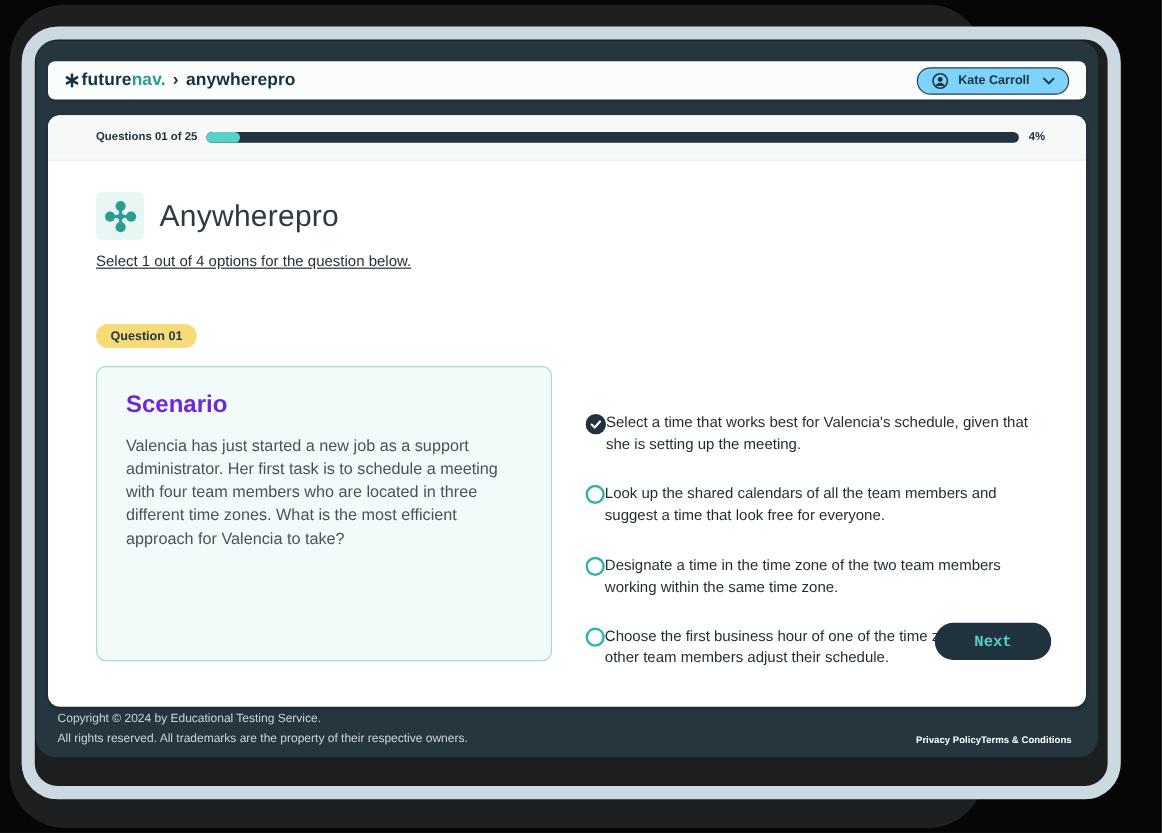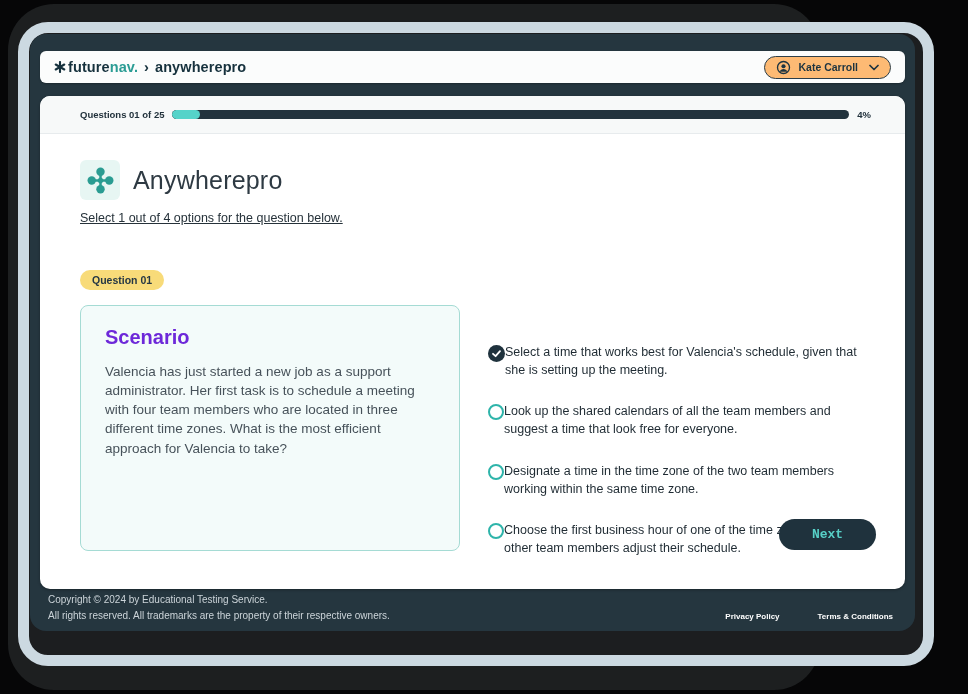--- a/index.html
+++ b/index.html
@@ -11,21 +11,21 @@
   .screen { position:absolute; left:1px; top:1px; width:885px; height:597px; background:#25363f; border-radius:16px; }
 
   
   .topbar { margin:17px 10px 0; height:32px; background:#fbfcfc; border-radius:6px;
             display:flex; align-items:center; padding:0 14px; box-shadow:0 1px 2px rgba(0,0,0,.25); }
   .logo { display:flex; align-items:baseline; font-size:14.5px; font-weight:800; color:#16313d; letter-spacing:.1px; }
   .logo .ast { align-self:center; margin-right:2px; display:flex; }
   .logo .accent { color:#2a9c94; }
   .logo .sep { margin:0 6px; font-weight:700; color:#16313d; }
   .userpill { margin-left:auto; display:flex; align-items:center; gap:7px; height:23px; padding:0 11px;
-              border:1.4px solid #2c3e49; border-radius:13px; background:#fdba74; cursor:pointer;
+              border:1.4px solid #2c3e49; border-radius:13px; background:#7dd3fc; cursor:pointer;
               font-size:10.5px; font-weight:700; color:#1c3340; }
 
   
   .maincard { margin:13px 10px 0; height:493px; background:#ffffff; border-radius:10px; position:relative;
               overflow:hidden; box-shadow:0 1px 3px rgba(0,0,0,.3); }
   .progress-strip { height:38px; background:#f7f9f9; border-bottom:1px solid #e7ebed;
                     display:flex; align-items:center; padding:0 34px 0 40px; }
   .progress-label { font-size:9.5px; font-weight:700; color:#22323c; white-space:nowrap; margin-right:8px; }
   .progress-track { flex:1; height:9px; background:#22333d; border-radius:5px; position:relative; overflow:hidden; }
   .progress-fill  { height:100%; background:#55d3c9; border-radius:5px; min-width:26px; }
@@ -54,21 +54,21 @@
   .option.selected .checkmark { display:block; }
 
   .next-btn { position:absolute; right:29px; bottom:39px; width:97px; height:31px; border:none; cursor:pointer;
               background:#1f323d; color:#57d0c7; font-family:Liberation Mono, monospace; font-size:13px; font-weight:600;
               border-radius:16px; display:flex; align-items:center; justify-content:center; }
 
   
   .screen-footer { position:absolute; left:18px; right:22px; bottom:7px;
                    display:flex; justify-content:space-between; align-items:flex-end; }
   .copyright { font-size:10px; color:#ccd4d9; line-height:1.6;margin-top:48px; }
-  .foot-links { display:flex; gap:38px; padding-bottom:3px; }
+  .foot-links { display:flex; padding-bottom:3px; }
   .foot-links a { font-size:8px; font-weight:700; color:#ffffff; text-decoration:none; }
 </style>
 </head>
 <body>
 
 <div class="stage">
   <div class="device"></div>
   <div class="frame">
     <div class="screen">
 

